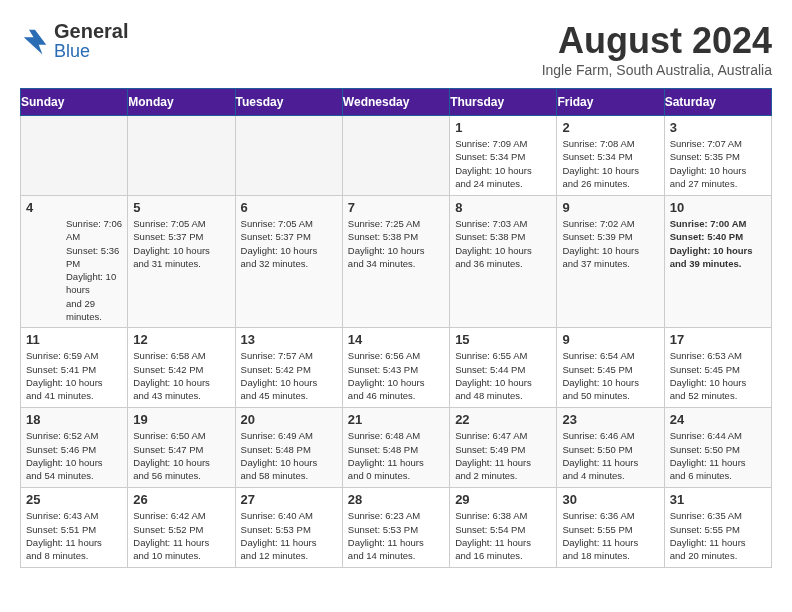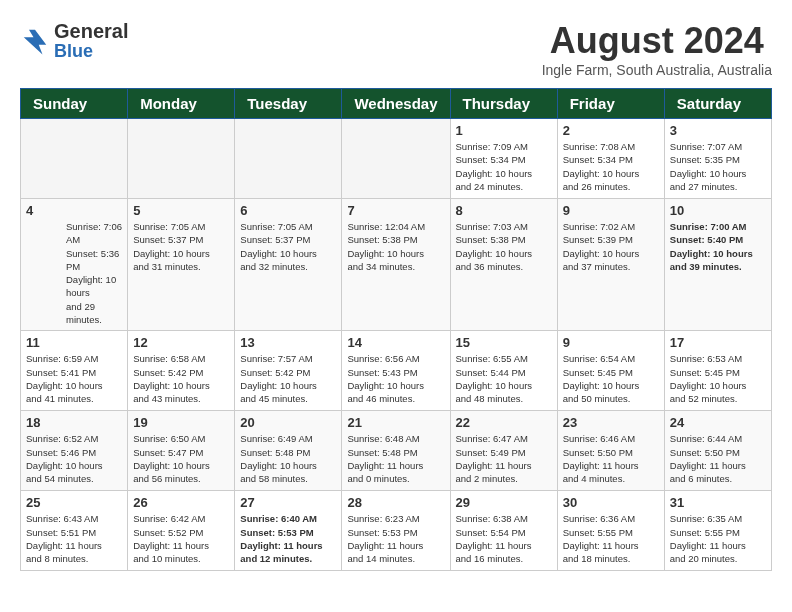--- a/index.html
+++ b/index.html
@@ -26,50 +26,50 @@
       flex-direction: column;
       line-height: 1.1;
     }
     .logo-general {
       font-size: 20px;
       font-weight: bold;
       color: #333;
     }
     .logo-blue {
       font-size: 18px;
-      font-weight: bold;
+      font-weight: normal;
       color: #2a6db5;
     }
     .logo-icon {
       width: 30px;
       height: 30px;
     }
     .title-block {
-      text-align: center;
+      text-align: right;
     }
     .month-title {
       font-size: 36px;
       font-weight: bold;
       color: #333;
     }
     .location {
       font-size: 14px;
       color: #555;
     }
     .calendar {
       width: 100%;
       border-collapse: collapse;
       border: 1px solid #ccc;
     }
     .calendar th {
-      background: #14532d;
+      background: #4c1d95;
       color: #fff;
-      font-size: 15px;
+      font-size: 12px;
       font-weight: bold;
-      padding: 6px 12px;
+      padding: 6px 0;
       text-align: left;
       border: 1px solid #1e5a9a;
     }
     .calendar td {
       width: 14.28%;
       vertical-align: top;
       padding: 4px 5px;
       border: 1px solid #ccc;
       font-size: 10px;
       color: #333;
@@ -172,21 +172,21 @@
         </td>
         <td>
           <span class="day-num">6</span>
           <div class="day-info" style="white-space: pre-line;">Sunrise: 7:05 AM
 Sunset: 5:37 PM
 Daylight: 10 hours
 and 32 minutes.</div>
         </td>
         <td>
           <span class="day-num">7</span>
-          <div class="day-info" style="white-space: pre-line;">Sunrise: 12:04 AM
+          <div class="day-info" style="white-space: pre-line;">Sunrise: 7:25 AM
 Sunset: 5:38 PM
 Daylight: 10 hours
 and 34 minutes.</div>
         </td>
         <td>
           <span class="day-num">8</span>
           <div class="day-info" style="white-space: pre-line;">Sunrise: 7:03 AM
 Sunset: 5:38 PM
 Daylight: 10 hours
 and 36 minutes.</div>
@@ -318,21 +318,21 @@
         </td>
         <td>
           <span class="day-num">26</span>
           <div class="day-info" style="white-space: pre-line;">Sunrise: 6:42 AM
 Sunset: 5:52 PM
 Daylight: 11 hours
 and 10 minutes.</div>
         </td>
         <td>
           <span class="day-num">27</span>
-          <div class="day-info" style="white-space: pre-line; font-weight: bold;">Sunrise: 6:40 AM
+          <div class="day-info" style="white-space: pre-line;">Sunrise: 6:40 AM
 Sunset: 5:53 PM
 Daylight: 11 hours
 and 12 minutes.</div>
         </td>
         <td>
           <span class="day-num">28</span>
           <div class="day-info" style="white-space: pre-line;">Sunrise: 6:23 AM
 Sunset: 5:53 PM
 Daylight: 11 hours
 and 14 minutes.</div>

